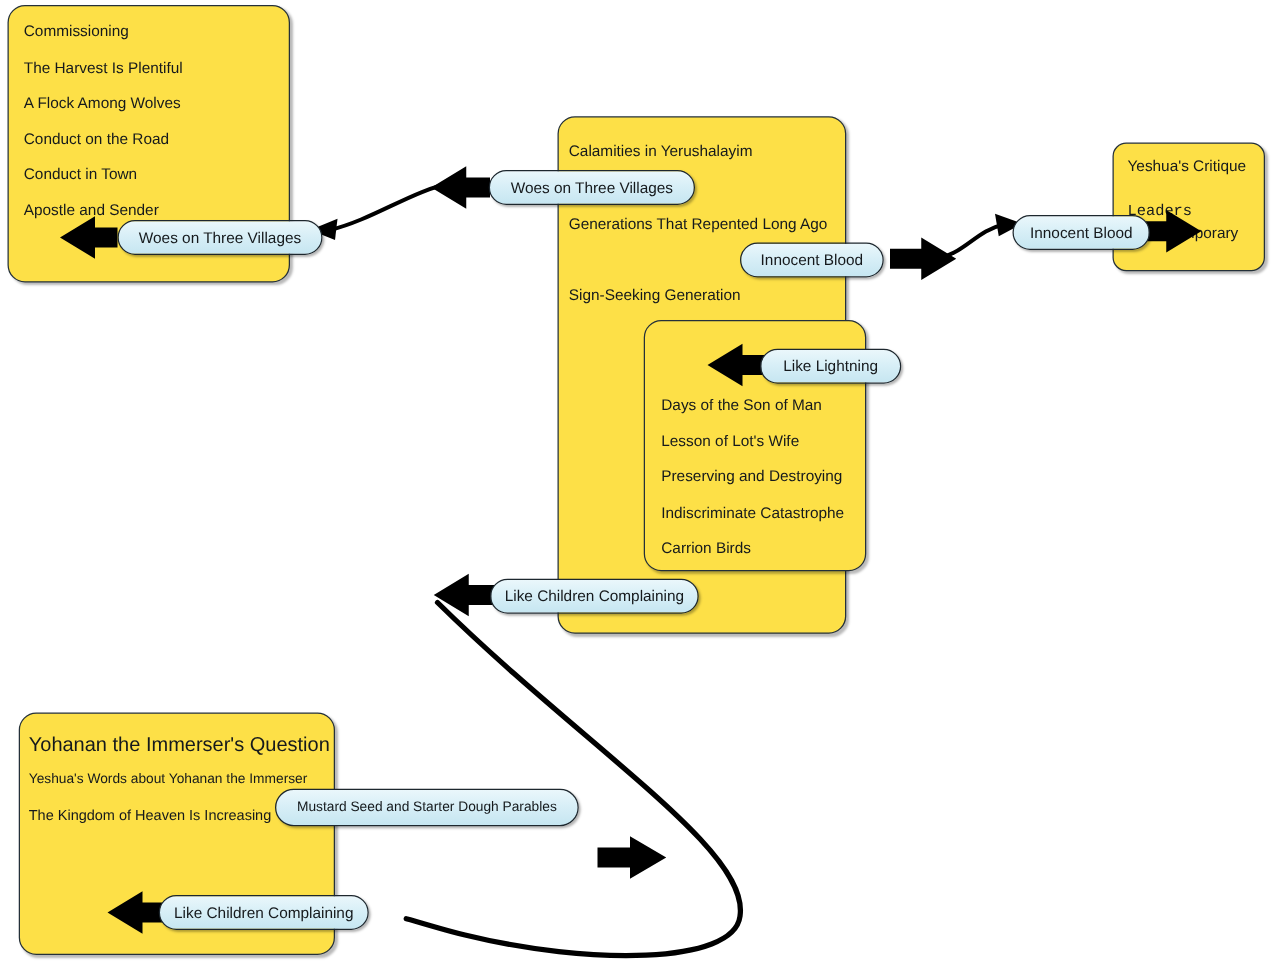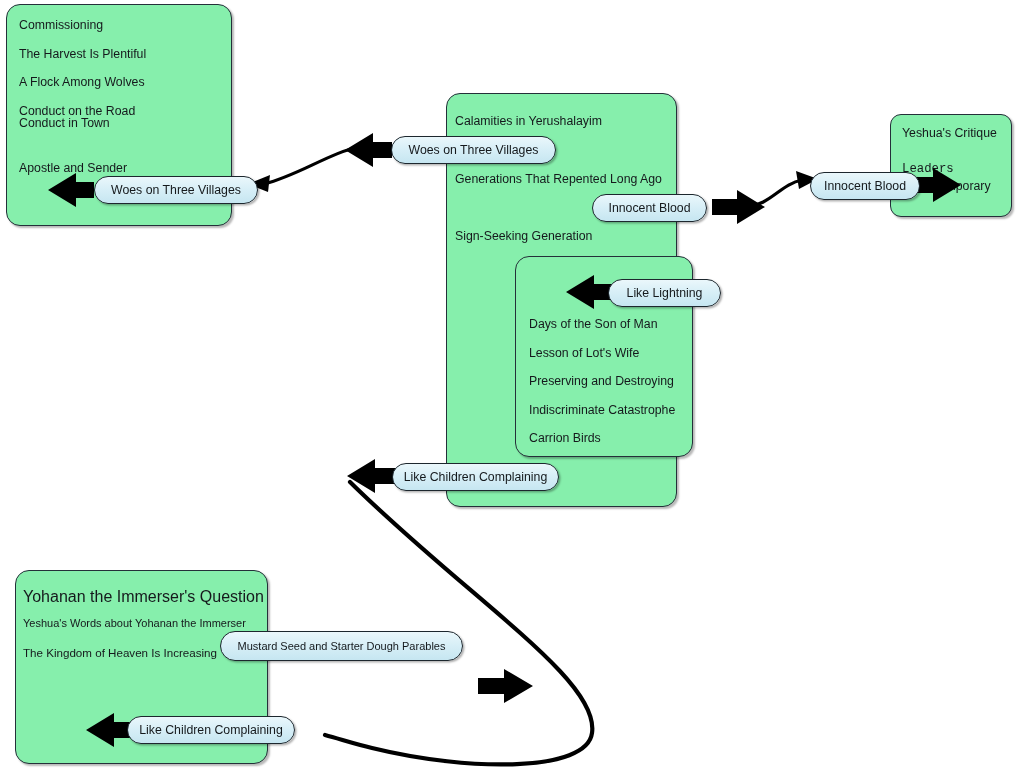--- a/index.html
+++ b/index.html
@@ -20,21 +20,21 @@
     position: absolute;
     left: 0; top: 0;
     width: 1024px;
     height: 783px;
   }
 
   
   .panel {
     position: absolute;
     box-sizing: border-box;
-    background: #86efac;
+    background: #fde047;
     border: 1.6px solid #243039;
     border-radius: 14px;
     box-shadow: 2px 2px 2px rgba(0,0,0,0.28);
   }
   .panel-lines {
     position: absolute;
     left: 0; top: 0;
     width: 100%;
     height: 100%;
     padding: 11px 14px;
@@ -91,21 +91,21 @@
 <body>
 
 <div id="canvas">
 
   <div class="panel" style="left:6px; top:4px; width:226px; height:222px;">
     <div class="panel-lines">
       <div class="panel-line" style="position:absolute; left:12px; top:14px;">Commissioning</div>
       <div class="panel-line" style="position:absolute; left:12px; top:43px;">The Harvest Is Plentiful</div>
       <div class="panel-line" style="position:absolute; left:12px; top:71px;">A Flock Among Wolves</div>
       <div class="panel-line" style="position:absolute; left:12px; top:100px;">Conduct on the Road</div>
-      <div class="panel-line" style="position:absolute; left:12px; top:112px;text-align:center;">Conduct in Town</div>
+      <div class="panel-line" style="position:absolute; left:12px; top:128px;text-align:center;">Conduct in Town</div>
       <div class="panel-line" style="position:absolute; left:12px; top:157px;">Apostle and Sender</div>
     </div>
   </div>
 
   <div class="panel" style="left:446px; top:93px; width:231px; height:414px;">
     <div class="panel-lines">
       <div class="panel-line" style="position:absolute; left:8px; top:21px;">Calamities in Yerushalayim</div>
       <div class="panel-line" style="position:absolute; left:8px; top:79px;">Generations That Repented Long Ago</div>
       <div class="panel-line" style="position:absolute; left:8px; top:136px;">Sign-Seeking Generation</div>
     </div>

